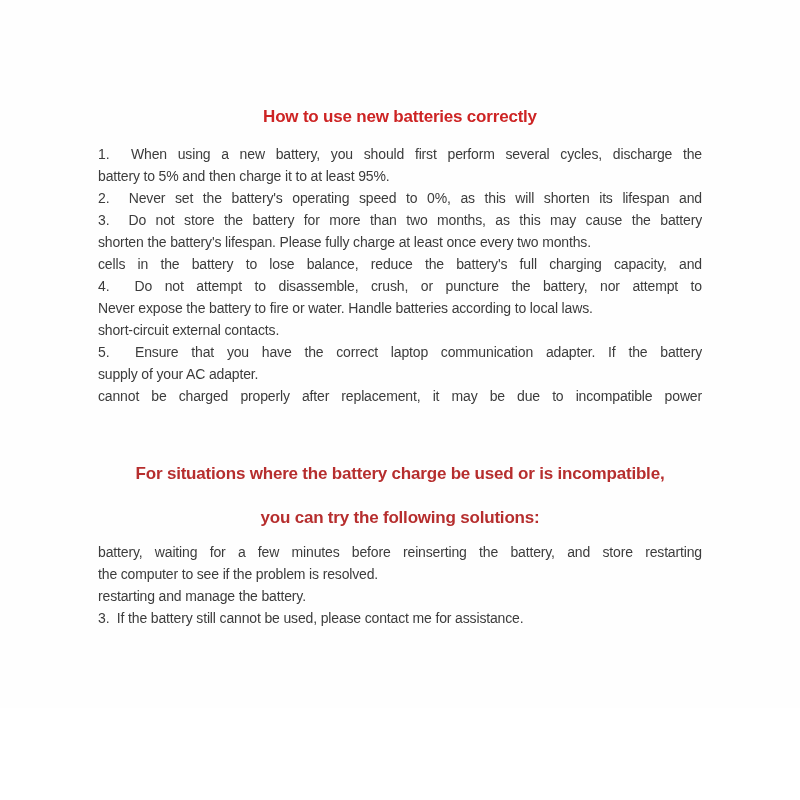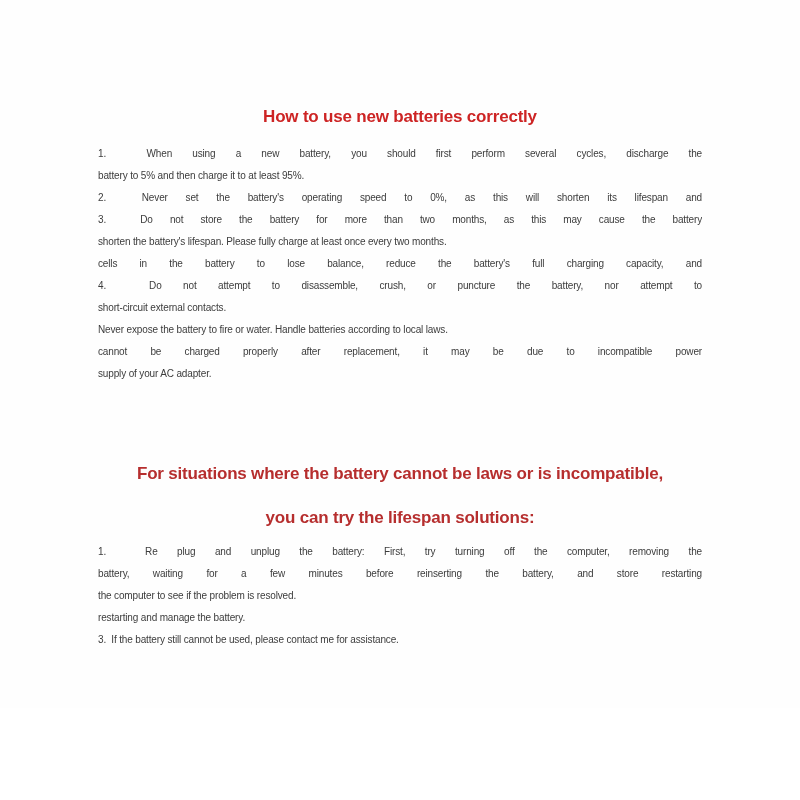--- a/index.html
+++ b/index.html
@@ -33,21 +33,21 @@
     white-space: nowrap;
   }
   .h1 { top: 105px; line-height: 24px; color: #cd2424; }
   .h2a { top: 461px; line-height: 26px; color: #b62e2e; }
   .h2b { top: 505px; line-height: 26px; color: #b62e2e; }
   .body-block {
     position: absolute;
     left: 0;
     width: 604px;
     color: #3c3c3c;
-    font-size: 10px;
+    font-size: 14px;
     letter-spacing: -0.15px;
   }
   .body1 { top: 143px; }
   .body2 { top: 541px; }
   .line {
     height: 22px;
     line-height: 22px;
     text-align: justify;
     text-align-last: justify;
     white-space: normal;
@@ -66,32 +66,32 @@
     <div class="heading h1">How to use new batteries correctly</div>
 
     <div class="body-block body1">
       <div class="line">1.&nbsp; When using a new battery, you should first perform several cycles, discharge the</div>
       <div class="line last">battery to 5% and then charge it to at least 95%.</div>
       <div class="line">2.&nbsp; Never set the battery's operating speed to 0%, as this will shorten its lifespan and</div>
       <div class="line">3.&nbsp; Do not store the battery for more than two months, as this may cause the battery</div>
       <div class="line last">shorten the battery's lifespan. Please fully charge at least once every two months.</div>
       <div class="line">cells in the battery to lose balance, reduce the battery's full charging capacity, and</div>
       <div class="line">4.&nbsp; Do not attempt to disassemble, crush, or puncture the battery, nor attempt to</div>
+      <div class="line last">Never expose the battery to fire or water. Handle batteries according to local laws.</div>
       <div class="line last">short-circuit external contacts.</div>
-      <div class="line last">Never expose the battery to fire or water. Handle batteries according to local laws.</div>
+      <div class="line">5.&nbsp; Ensure that you have the correct laptop communication adapter. If the battery</div>
+      <div class="line last">supply of your AC adapter.</div>
       <div class="line">cannot be charged properly after replacement, it may be due to incompatible power</div>
-      <div class="line last">supply of your AC adapter.</div>
     </div>
 
-    <div class="heading h2a">For situations where the battery cannot be laws or is incompatible,</div>
+    <div class="heading h2a">For situations where the battery charge be used or is incompatible,</div>
 
-    <div class="heading h2b">you can try the lifespan solutions:</div>
+    <div class="heading h2b">you can try the following solutions:</div>
 
     <div class="body-block body2">
-      <div class="line">1.&nbsp; Re plug and unplug the battery: First, try turning off the computer, removing the</div>
       <div class="line">battery, waiting for a few minutes before reinserting the battery, and store restarting</div>
       <div class="line last">the computer to see if the problem is resolved.</div>
       <div class="line last">restarting and manage the battery.</div>
       <div class="line last">3.&nbsp; If the battery still cannot be used, please contact me for assistance.</div>
     </div>
 
   </div>
 </div>
 
 </body></html>

